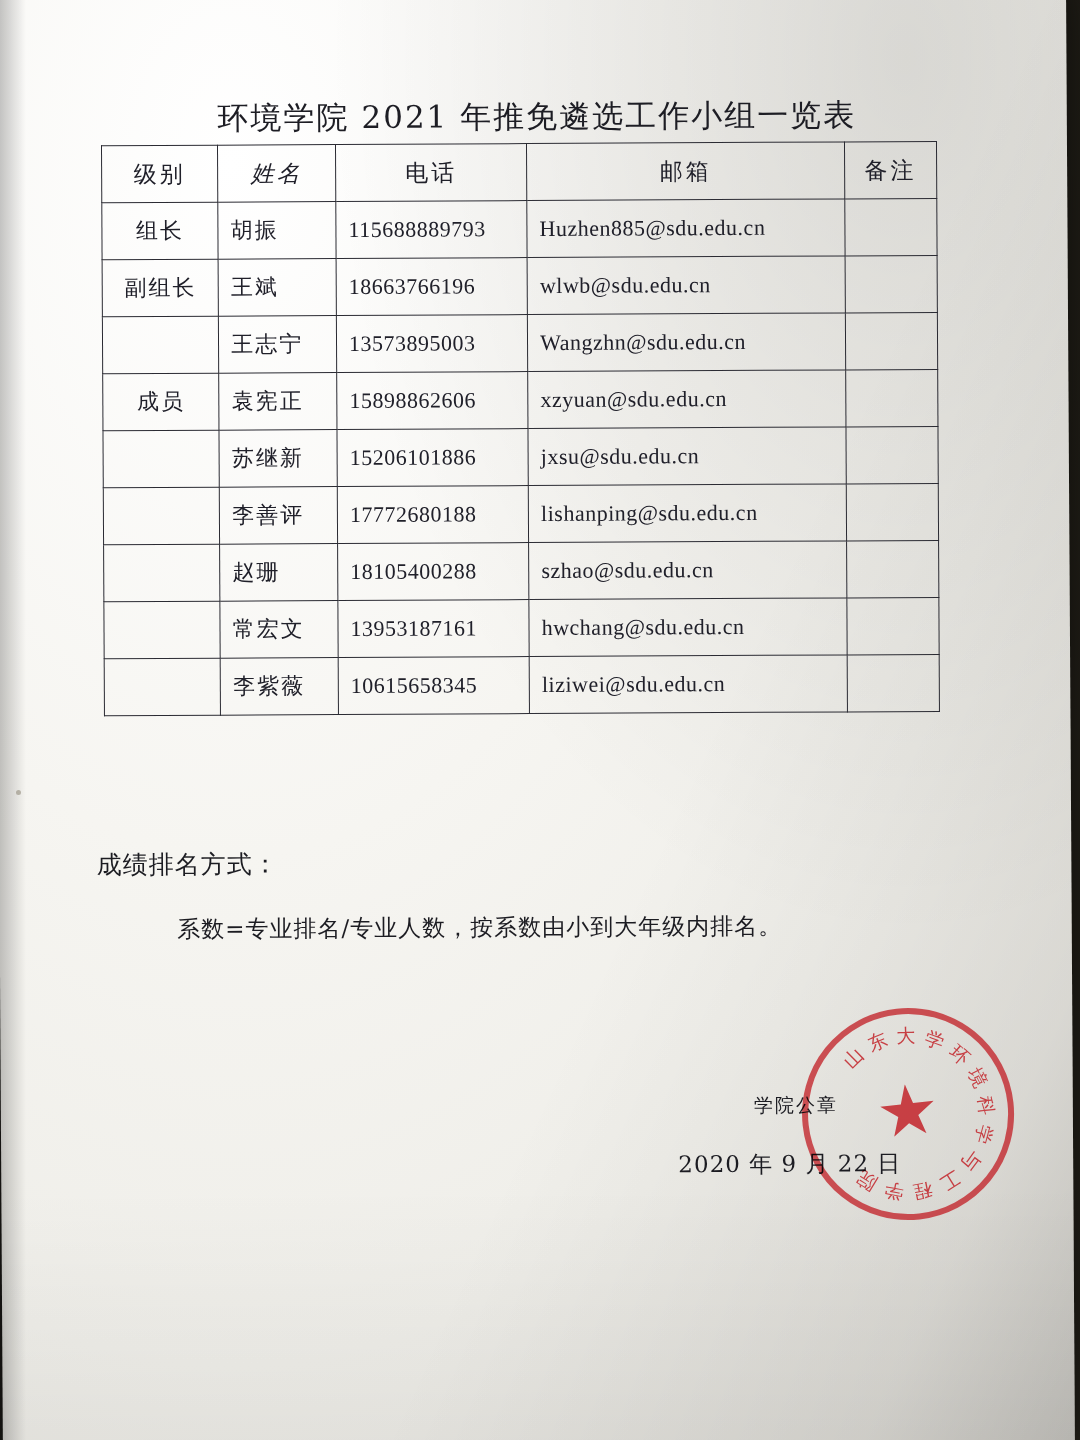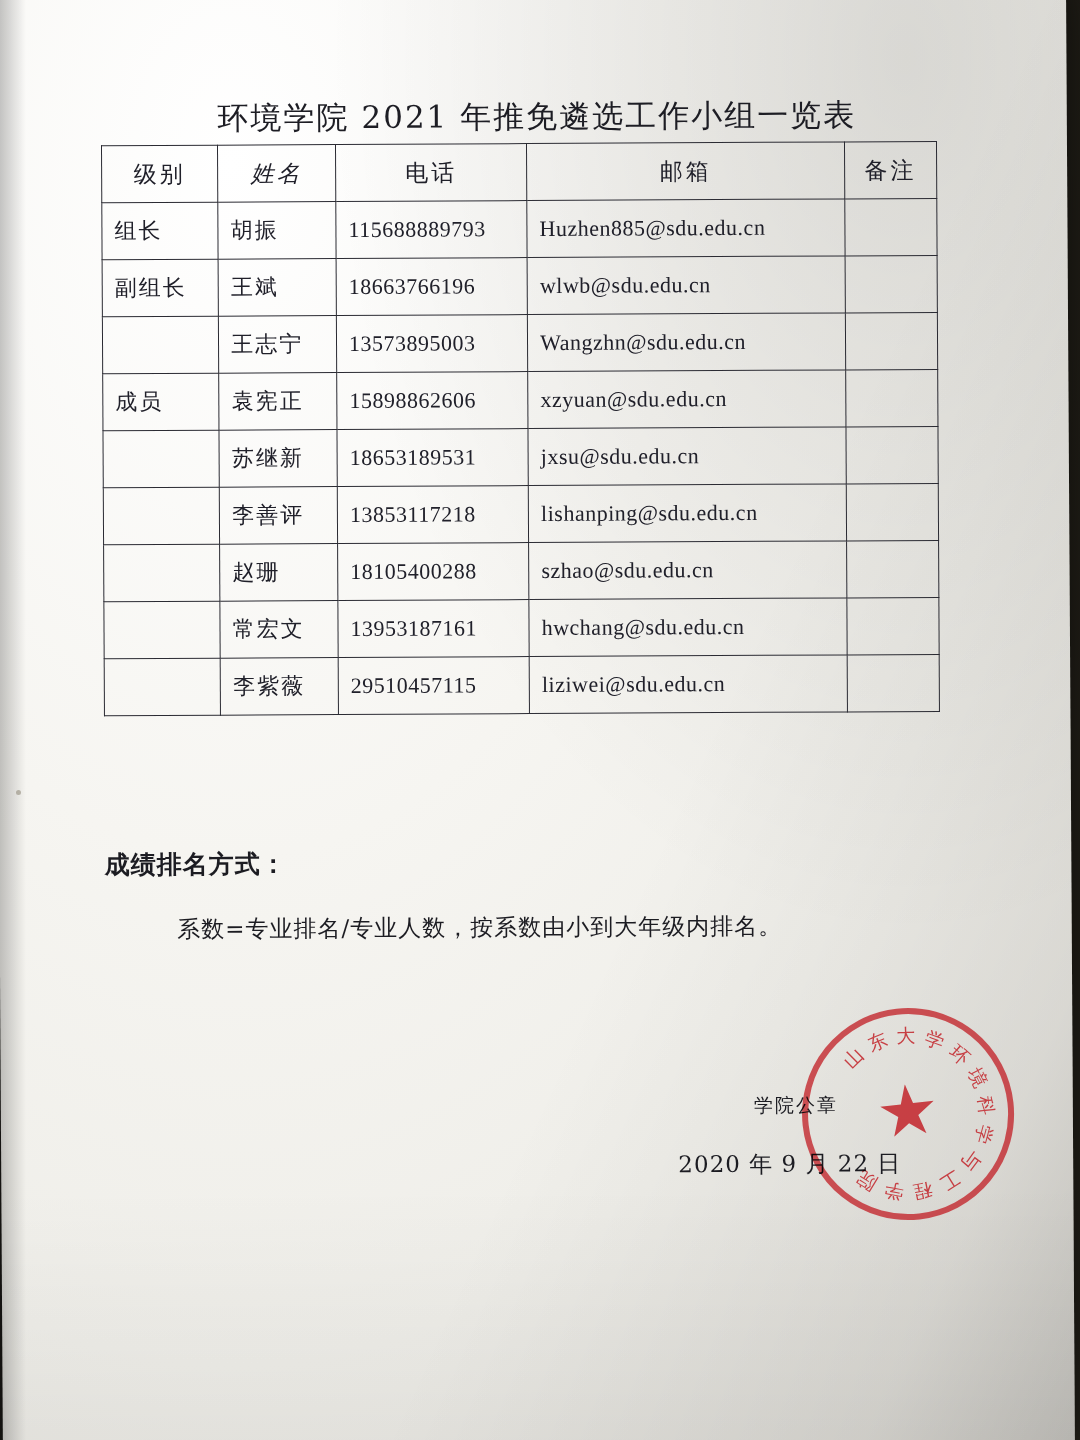--- a/index.html
+++ b/index.html
@@ -99,38 +99,38 @@
     padding: 0 12px;
     font-weight: normal;
     vertical-align: middle;
   }
   table.roster th {
     font-size: 23px;
     text-align: center;
     letter-spacing: 3px;
     font-family: "DejaVu Serif", "Liberation Serif", serif;
   }
-  .col-level { width: 118px; letter-spacing: 2px; }
+  .col-level { width: 118px; text-align: center; letter-spacing: 2px; }
   .col-name  { width: 120px; text-align: left; padding-left: 20px; letter-spacing: 2px; margin-left: 8px; }
   .col-phone { width: 178px; text-align: left; padding-left: 18px; font-family: "Liberation Serif", serif; letter-spacing: 0.5px;}
   .col-mail  { width: 320px; text-align: left; padding-left: 18px; font-family: "Liberation Serif", serif; letter-spacing: 0.5px;}
   .col-note  { width: 84px; }
   td.col-level { letter-spacing: 2px; }
   .hdr-level { width: 118px; }
   .hdr-name  { width: 120px; font-style: italic; }
   .hdr-phone { width: 178px; }
   .hdr-mail  { width: 320px; }
   .hdr-note  { width: 84px; font-size: 20px; letter-spacing: 1px; margin-top: 20px;}
 
   .section-title {
     position: absolute;
-    left: 104px;
+    left: 96px;
     top: 846px;
     font-size: 25px;
-    font-weight: bold;
+    font-weight: normal;
     letter-spacing: 1px;
     font-family: "DejaVu Serif", "Liberation Serif", serif;
   }
   .section-body {
     position: absolute;
     left: 176px;
     top: 912px;
     font-size: 23px;
     letter-spacing: 1px;
     font-family: "DejaVu Serif", "Liberation Serif", serif;
@@ -250,49 +250,49 @@
         <tr>
           <td class="col-level">成员</td>
           <td class="col-name">袁宪正</td>
           <td class="col-phone">15898862606</td>
           <td class="col-mail">xzyuan@sdu.edu.cn</td>
           <td class="col-note"></td>
         </tr>
         <tr>
           <td class="col-level"></td>
           <td class="col-name">苏继新</td>
-          <td class="col-phone">18653189531</td>
+          <td class="col-phone">15206101886</td>
           <td class="col-mail">jxsu@sdu.edu.cn</td>
           <td class="col-note"></td>
         </tr>
         <tr>
           <td class="col-level"></td>
           <td class="col-name">李善评</td>
-          <td class="col-phone">13853117218</td>
+          <td class="col-phone">17772680188</td>
           <td class="col-mail">lishanping@sdu.edu.cn</td>
           <td class="col-note"></td>
         </tr>
         <tr>
           <td class="col-level"></td>
           <td class="col-name">赵珊</td>
           <td class="col-phone">18105400288</td>
           <td class="col-mail">szhao@sdu.edu.cn</td>
           <td class="col-note"></td>
         </tr>
         <tr>
           <td class="col-level"></td>
           <td class="col-name">常宏文</td>
           <td class="col-phone">13953187161</td>
           <td class="col-mail">hwchang@sdu.edu.cn</td>
           <td class="col-note"></td>
         </tr>
         <tr>
           <td class="col-level"></td>
           <td class="col-name">李紫薇</td>
-          <td class="col-phone">29510457115</td>
+          <td class="col-phone">10615658345</td>
           <td class="col-mail">liziwei@sdu.edu.cn</td>
           <td class="col-note"></td>
         </tr>
       </tbody>
     </table>
 
     <div class="section-title">成绩排名方式：</div>
     <div class="section-body">系数=专业排名/专业人数，按系数由小到大年级内排名。</div>
 
     <div class="sign-label">学院公章</div>

